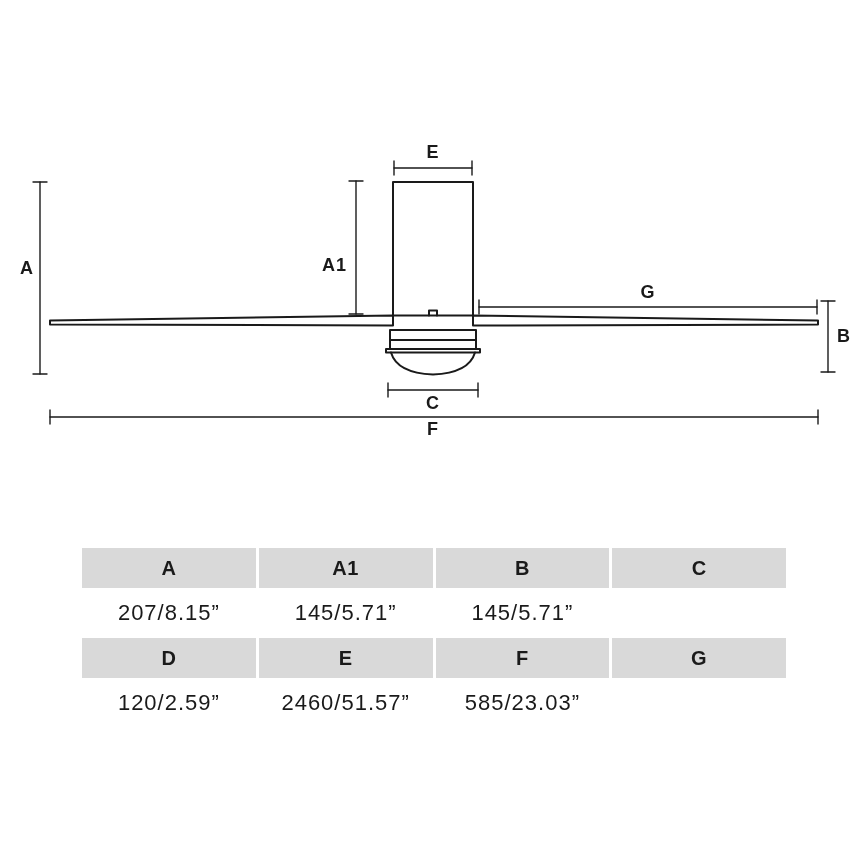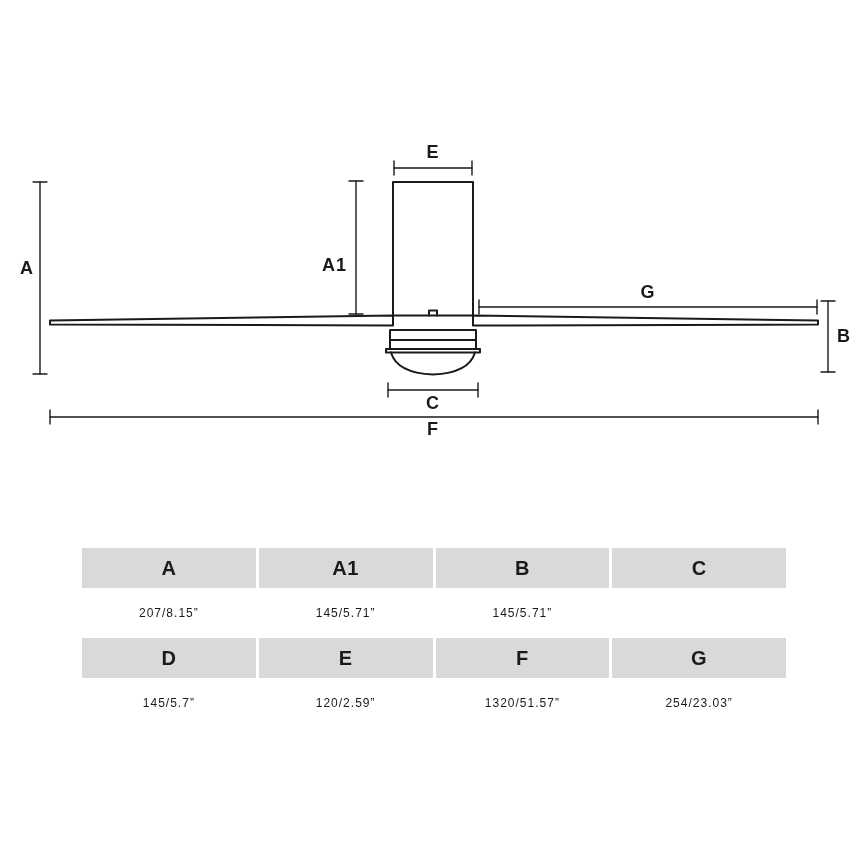--- a/index.html
+++ b/index.html
@@ -48,21 +48,21 @@
   .dim-row.header .dim-cell {
     background: #d9d9d9;
     height: 40px;
     font-weight: bold;
     font-size: 20px;
     letter-spacing: 0.5px;
   }
   .dim-row.values .dim-cell {
     background: #ffffff;
     height: 50px;
-    font-size: 12px;
+    font-size: 22px;
     letter-spacing: 1px;
   }
 </style>
 </head>
 <body>
 
 <div class="stage">
 
   <svg class="diagram" width="868" height="470" viewBox="0 0 868 470">
 
@@ -152,20 +152,19 @@
     </div>
 
     <div class="dim-row header">
       <div class="dim-cell">D</div>
       <div class="dim-cell">E</div>
       <div class="dim-cell">F</div>
       <div class="dim-cell">G</div>
     </div>
 
     <div class="dim-row values">
-      <div class="dim-cell">145/5.7”</div>
       <div class="dim-cell">120/2.59”</div>
-      <div class="dim-cell">1320/51.57”</div>
-      <div class="dim-cell">254/23.03”</div>
+      <div class="dim-cell">2460/51.57”</div>
+      <div class="dim-cell">585/23.03”</div>
     </div>
 
   </div>
 </div>
 
 </body></html>

